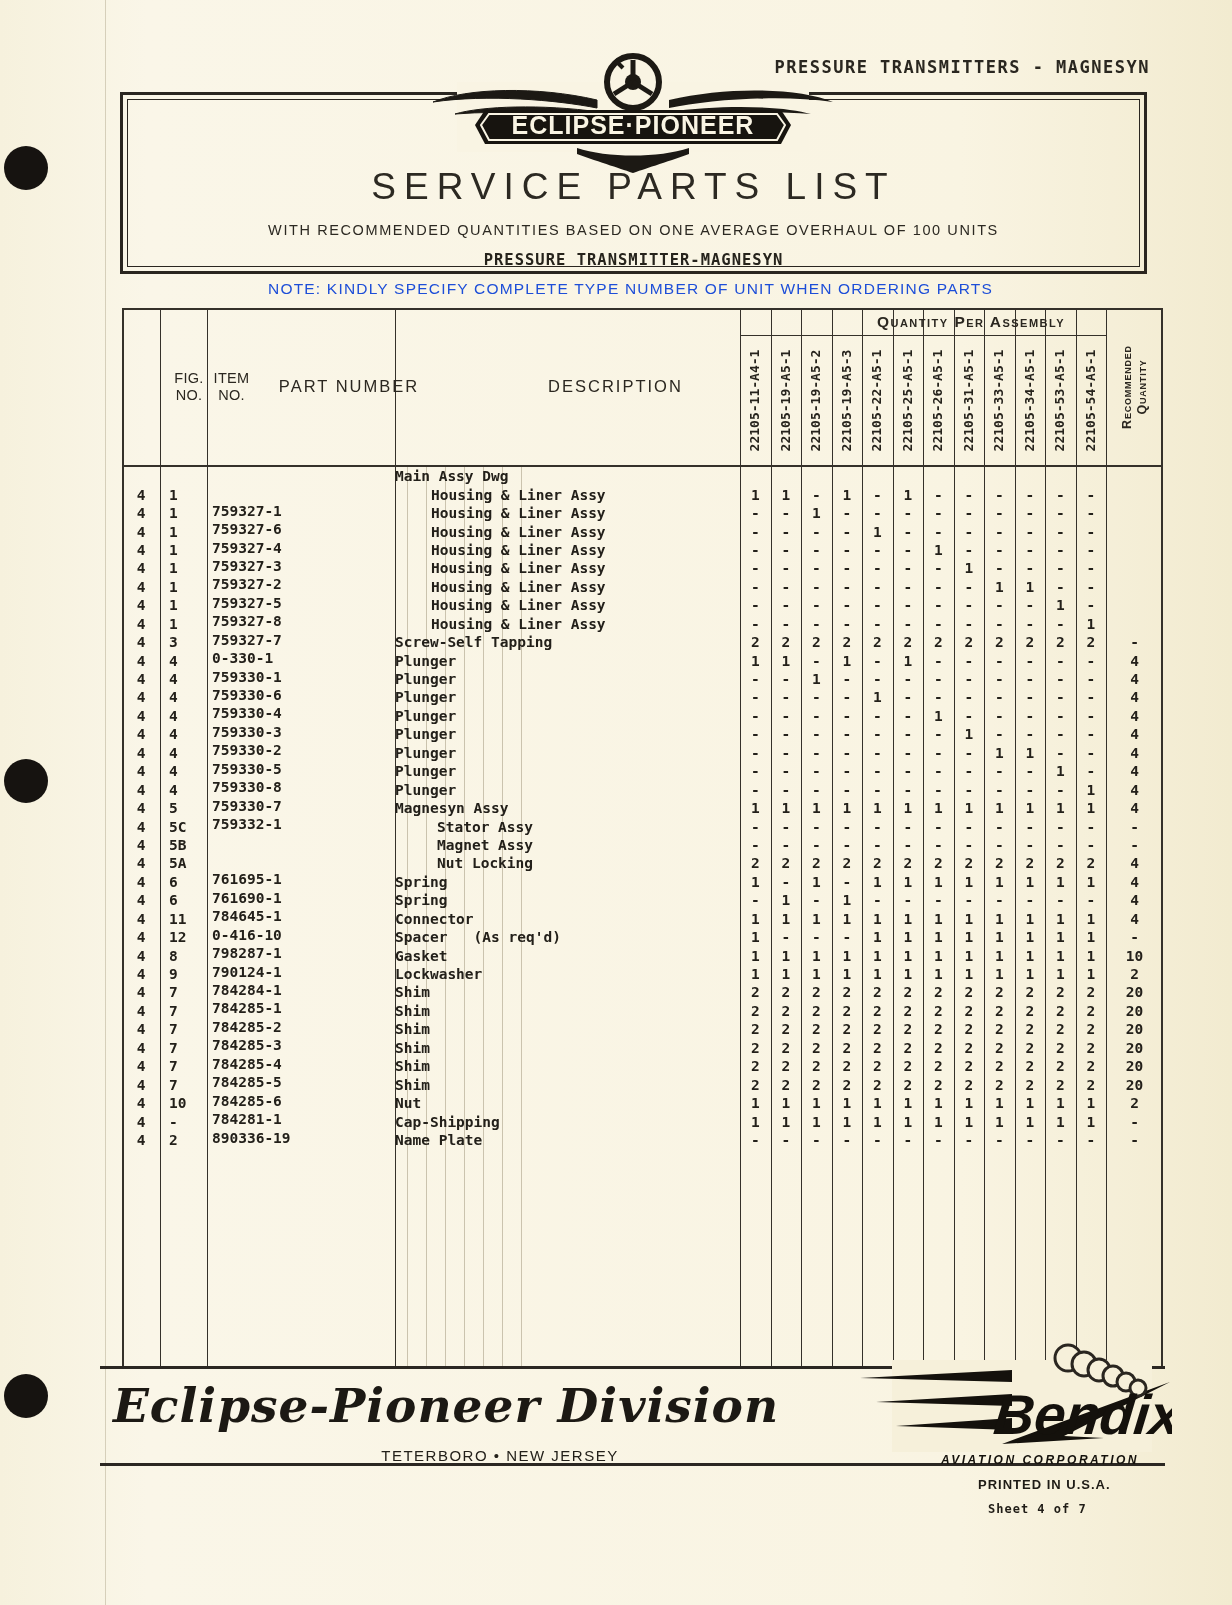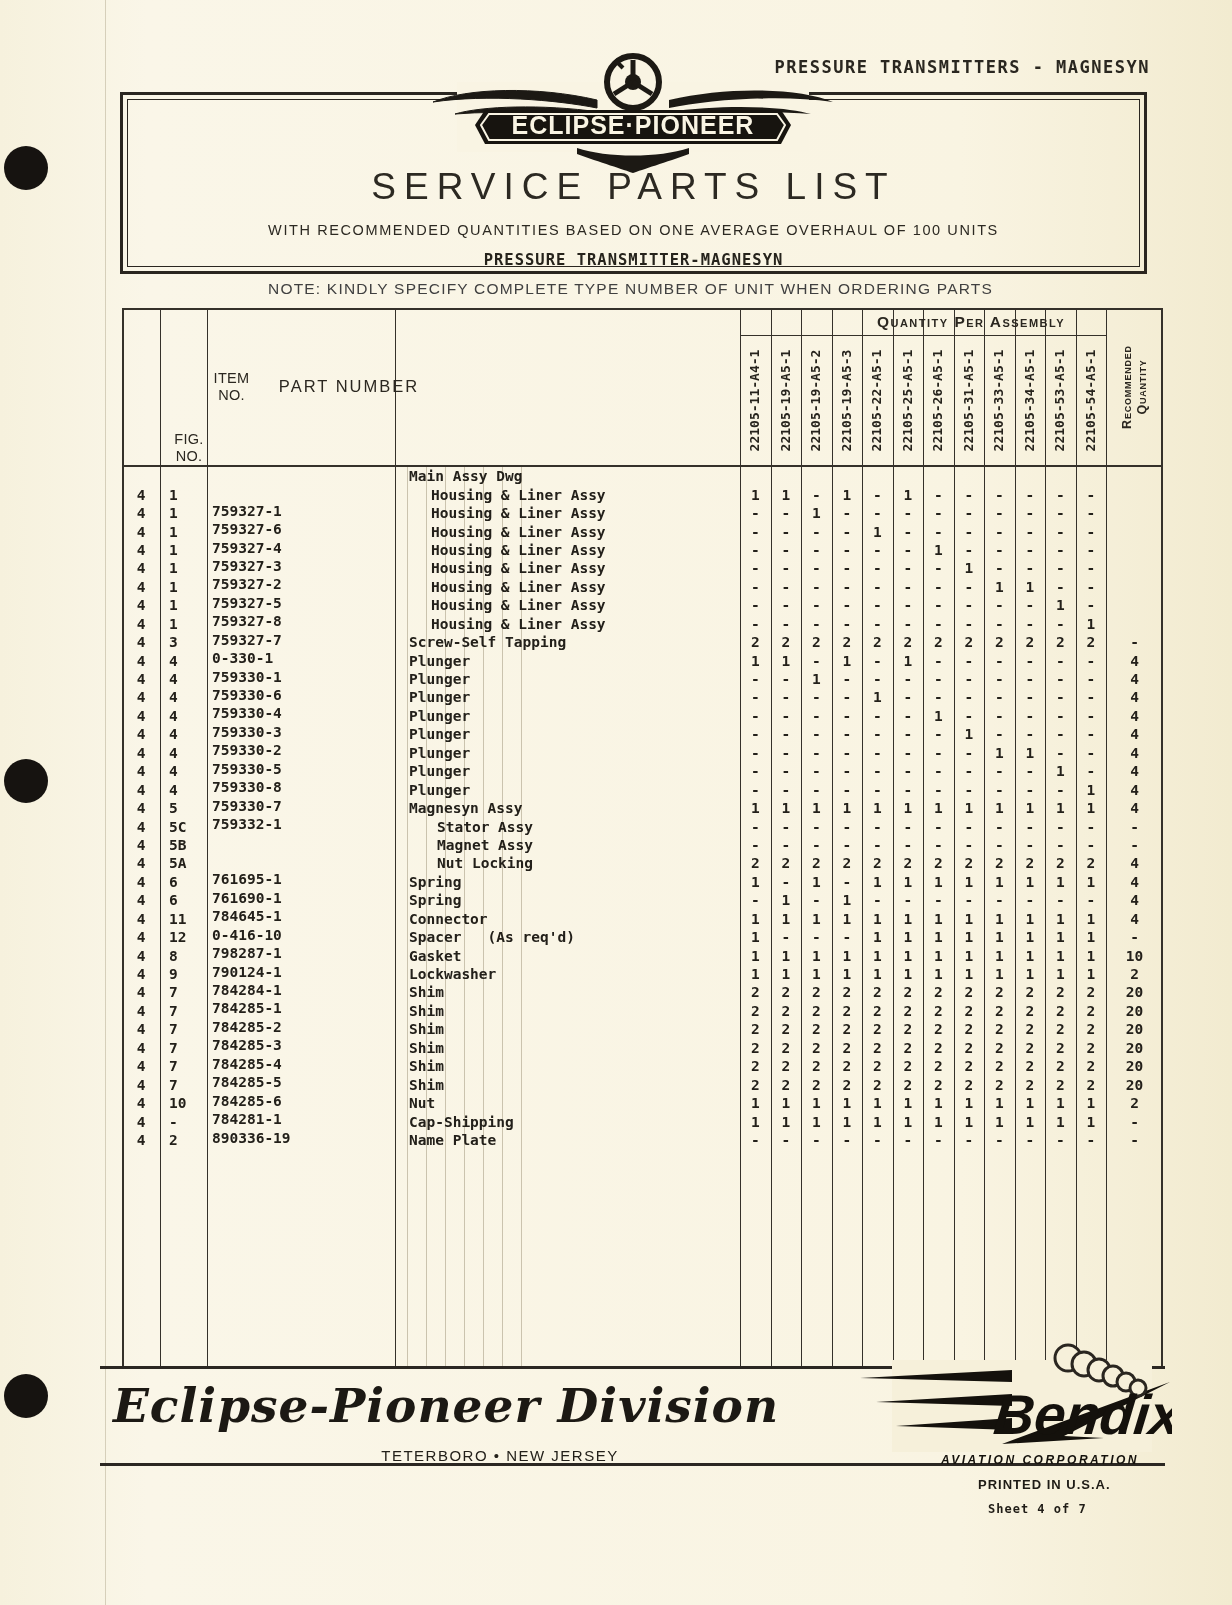--- a/index.html
+++ b/index.html
@@ -31,21 +31,21 @@
     border:1px solid #2a2620; text-align:center;
   }
   .spl-title { margin-top:66px; font-size:37px; letter-spacing:8px; color:#2c2922; font-weight:normal; }
   .spl-sub   { margin-top:14px; font-size:14.5px; letter-spacing:1.6px; color:#2c2922; }
   .spl-prod  { margin-top:13px; font-family:"DejaVu Sans Mono", monospace; font-weight:bold; font-size:15.5px; letter-spacing:1px; }
 
   .emblem { left:427px; top:52px; width:412px; height:122px; }
 
   .note-line {
     left:120px; top:280px; width:1021px; text-align:center;
-    font-size:15.5px; letter-spacing:1.2px; color:#404040;
+    font-size:15.5px; letter-spacing:1.2px; color:#1d4ed8;
   }
 
   
   .ptable { left:122px; top:308px; width:1041px; height:1060px; }
   .vline, .hline { position:absolute; background:#35312a; }
   .vline.faint { background:rgba(125,113,85,.38); }
 
   .hdr-cell { position:absolute; display:flex; align-items:center; justify-content:center;
               text-align:center; color:#2b2720;margin-left:48px; }
   .hdr-small { font-size:14.5px; line-height:17px; letter-spacing:.3px; }
@@ -61,21 +61,21 @@
                     display:flex; align-items:center; justify-content:center; }
   .rec-label-cell .rot { transform:rotate(-90deg); white-space:nowrap; text-align:center;
     font-size:12.5px; line-height:15px; letter-spacing:.8px; font-variant:small-caps; font-weight:bold; color:#2b2720; }
 
   .tbody { position:absolute; left:0; top:159px; width:1041px; }
   .trow { display:flex; height:18.45px; align-items:center;
           font-family:"DejaVu Sans Mono", monospace; font-weight:bold; font-size:14.5px; color:#23201a; }
   .c-fig  { width:38px;  text-align:center; }
   .c-item { width:47px;  padding-left:9px; box-sizing:border-box; }
   .c-part { width:188px; padding-left:5px; box-sizing:border-box;margin-top:32px; }
-  .c-desc { width:345px; padding-left:14px; box-sizing:border-box; white-space:pre; }
+  .c-desc { width:345px; padding-left:0; box-sizing:border-box; white-space:pre; }
   .c-desc.ind1 { padding-left:36px; }
   .c-desc.ind2 { padding-left:42px; }
   .c-qty  { width:30.5px; text-align:center; }
   .c-rec  { width:57px; text-align:center; }
 
   
   .rule { position:absolute; background:#2b2722; }
   .division-script {
     left:113px; top:1378px; font-family:"DejaVu Serif", serif;
     font-style:italic; font-weight:bold; font-size:47px; letter-spacing:1px; color:#1c1914;
@@ -167,27 +167,28 @@
       <div class="vline faint" style="left: 323px; top: 159px; width: 1px; height: 901px;"></div>
       <div class="vline faint" style="left: 342px; top: 159px; width: 1px; height: 901px;"></div>
       <div class="vline faint" style="left: 361px; top: 159px; width: 1px; height: 901px;"></div>
       <div class="vline faint" style="left: 380px; top: 159px; width: 1px; height: 901px;"></div>
       <div class="vline faint" style="left: 399px; top: 159px; width: 1px; height: 901px;"></div>
       <div class="hline" style="left: 0px; top: 0px; width: 1041px; height: 2px;"></div>
       <div class="hline" style="left: 618px; top: 27px; width: 366px; height: 1px;"></div>
       <div class="hline" style="left: 0px; top: 157px; width: 1041px; height: 2px;"></div>
     </div>
 
-  <div class="hdr-cell hdr-small" style="left:0;   top:0; width:38px;  height:157px;align-items:flex-end;">
+  <div class="hdr-cell hdr-small" style="left:0;   top:0; width:38px;  height:157px;">
     <div><span>FIG.</span><br><span>NO.</span></div>
   </div>
   <div class="hdr-cell hdr-small" style="left:38px; top:0; width:47px;  height:157px;">
     <div><span>ITEM</span><br><span>NO.</span></div>
   </div>
   <div class="hdr-cell hdr-big" style="left:85px;  top:0; width:188px; height:157px;">PART NUMBER</div>
+  <div class="hdr-cell hdr-big" style="left:273px; top:0; width:345px; height:157px;">DESCRIPTION</div>
 
   <div class="hdr-cell qty-group-hdr" style="left:618px; top:0; width:366px; height:27px;">Quantity Per Assembly</div>
 
   <div id="assembly-labels">
       <div class="qty-label-cell" style="left: 618px; width: 30.5px;">
         <span>22105-11-A4-1</span>
       </div>
       <div class="qty-label-cell" style="left: 648.5px; width: 30.5px;">
         <span>22105-19-A5-1</span>
       </div>

